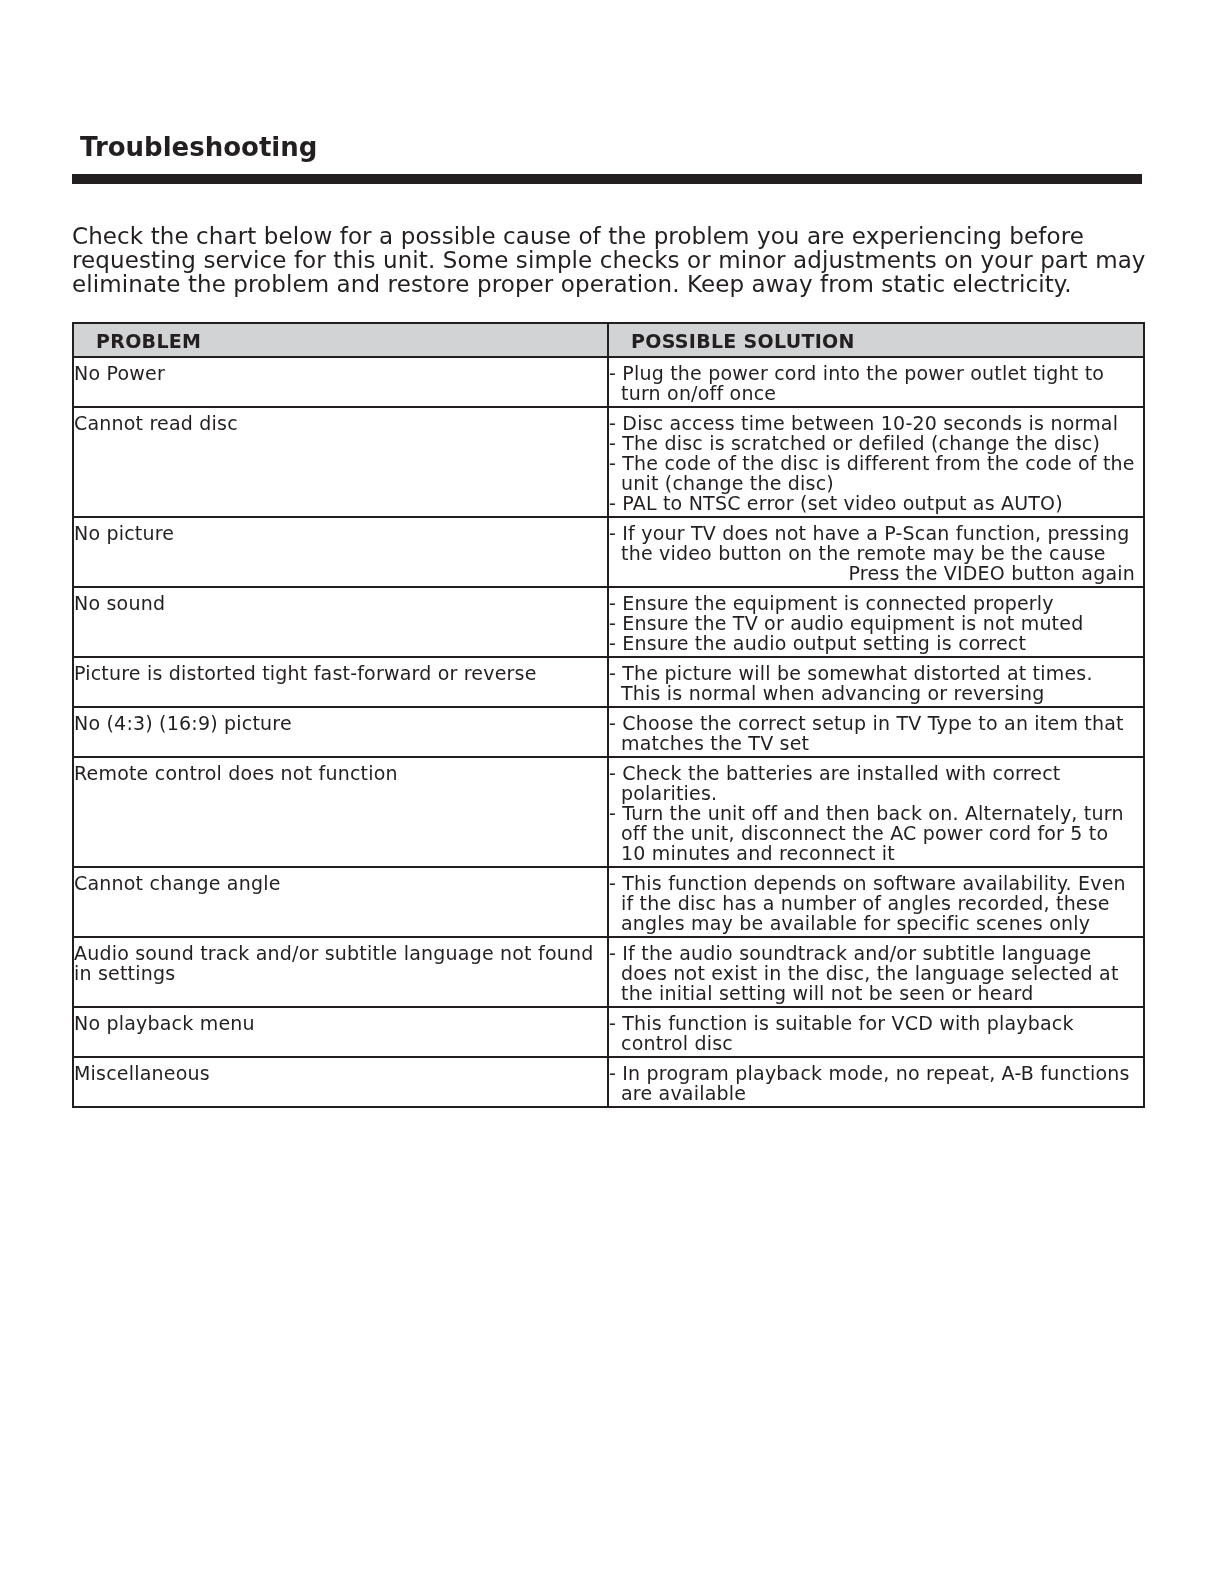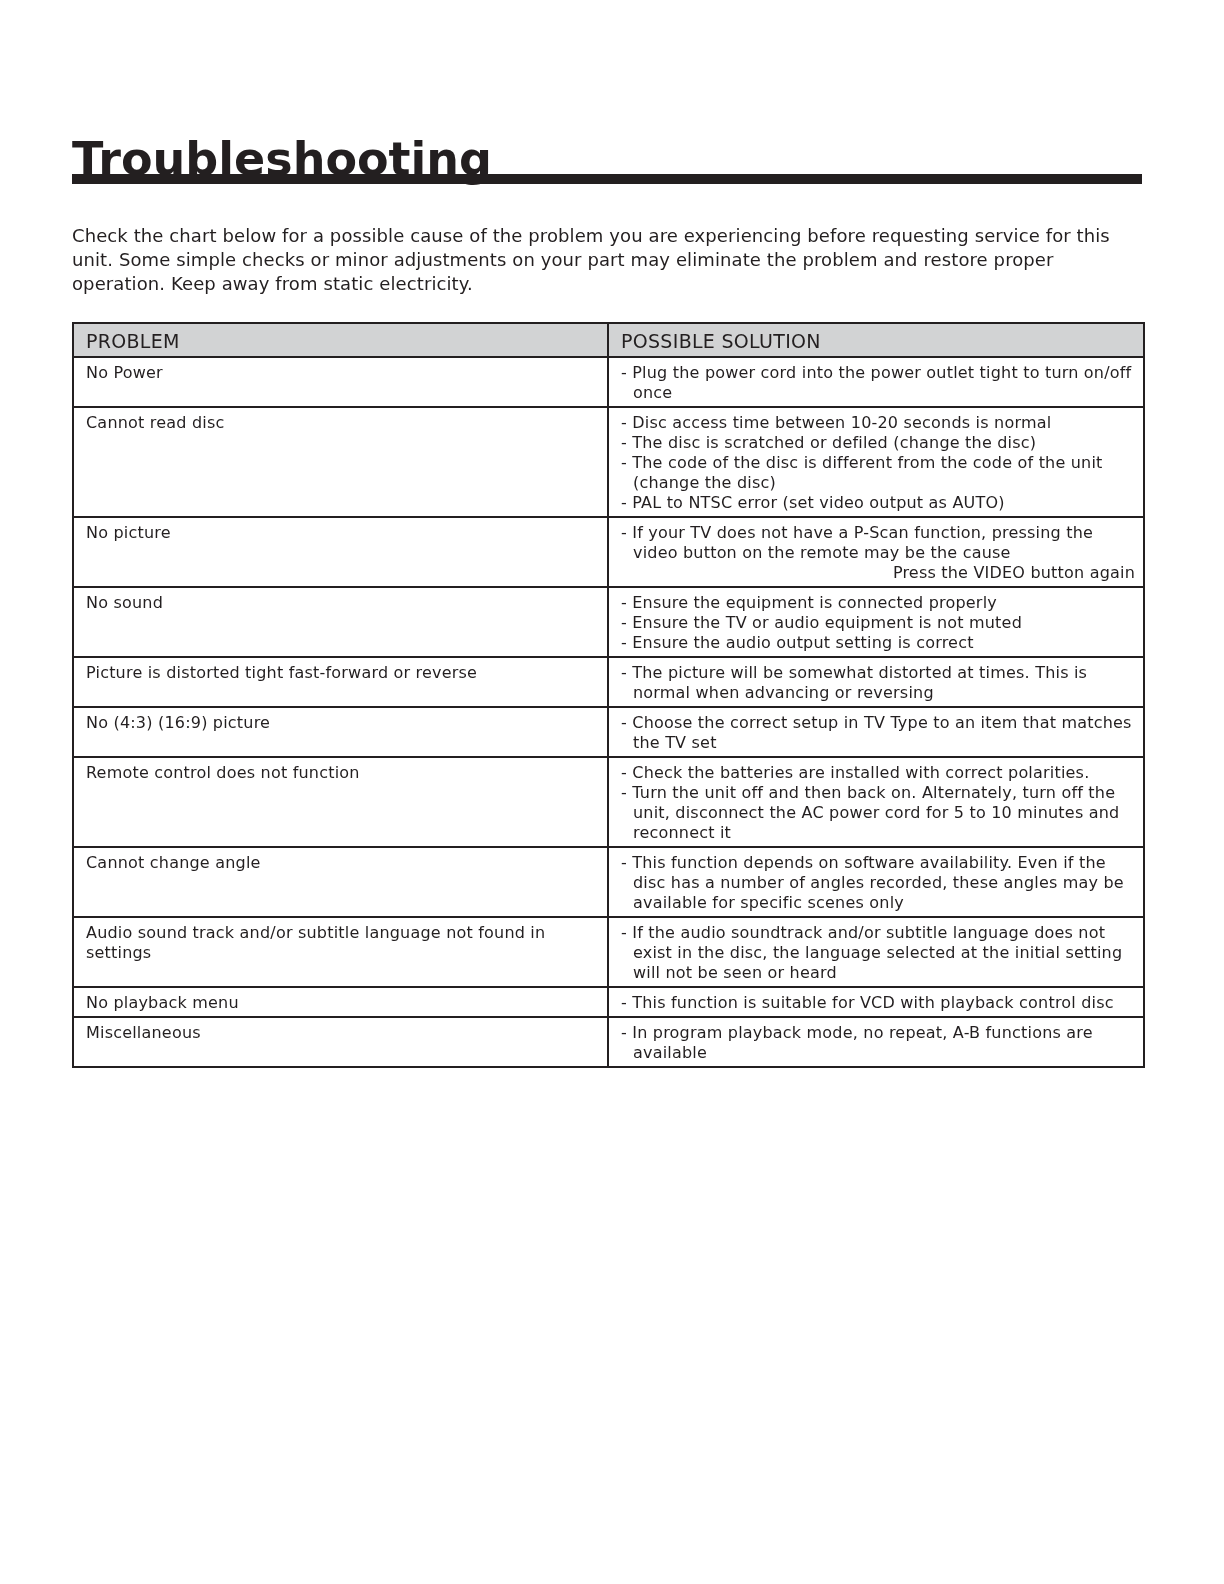--- a/index.html
+++ b/index.html
@@ -1,24 +1,24 @@
 <!DOCTYPE html>
 <html><head>
 <meta charset="utf-8">
 <style>
   html, body { margin: 0; padding: 0; background: #ffffff; }
   body { width: 1224px; height: 1584px; position: relative; font-family: "DejaVu Sans", sans-serif; color: #231f20; }
   .page { position: absolute; left: 72px; top: 0; width: 1070px; }
-  h1.title { position: absolute; top: 132px; left: 0; margin: 0; font-family: "DejaVu Sans", sans-serif; font-weight: bold; font-size: 46px; letter-spacing: 0px; color: #231f20; }
+  h1.title { position: absolute; top: 132px; left: 8px; margin: 0; font-family: "DejaVu Sans", sans-serif; font-weight: bold; font-size: 26px; letter-spacing: 0px; color: #231f20; }
   .title-rule { position: absolute; top: 174px; left: 0; width: 1070px; height: 10px; background: #231f20; }
-  .intro { position: absolute; top: 224px; left: 0; width: 1075px; margin: 0; font-size: 18px; line-height: 24px; color: #231f20; letter-spacing: 0.1px; }
+  .intro { position: absolute; top: 224px; left: 0; width: 1075px; margin: 0; font-size: 23px; line-height: 24px; color: #231f20; letter-spacing: 0.1px; }
   table.ts { position: absolute; top: 322px; left: 0; width: 1071px; border-collapse: collapse; table-layout: fixed; }
   table.ts th, table.ts td { border: 2px solid #231f20; vertical-align: top; text-align: left; }
-  table.ts th { background: #d2d3d4; font-weight: normal; font-size: 19px; padding: 6px 8px 2px 12px; height: 24px; letter-spacing: 0.3px; }
-  table.ts td { font-size: 16px; line-height: 20px; padding: 5px 8px 3px 12px; letter-spacing: 0.2px; }
+  table.ts th { background: #d2d3d4; font-weight: bold; font-size: 19px; padding: 6px 8px 2px 22px; height: 24px; letter-spacing: 0.3px; }
+  table.ts td { font-size: 19px; line-height: 20px; padding: 5px 8px 3px 0; letter-spacing: 0.2px; }
   col.c1 { width: 535px; }
   col.c2 { width: 536px; }
   .sol-line { display: block; padding-left: 12px; text-indent: -12px; white-space: normal; }
   .sol-line.cont { padding-left: 12px; text-indent: 0; text-align: right; }
 </style>
 </head>
 <body>
 
 <div class="page">
   <h1 class="title">Troubleshooting</h1>

